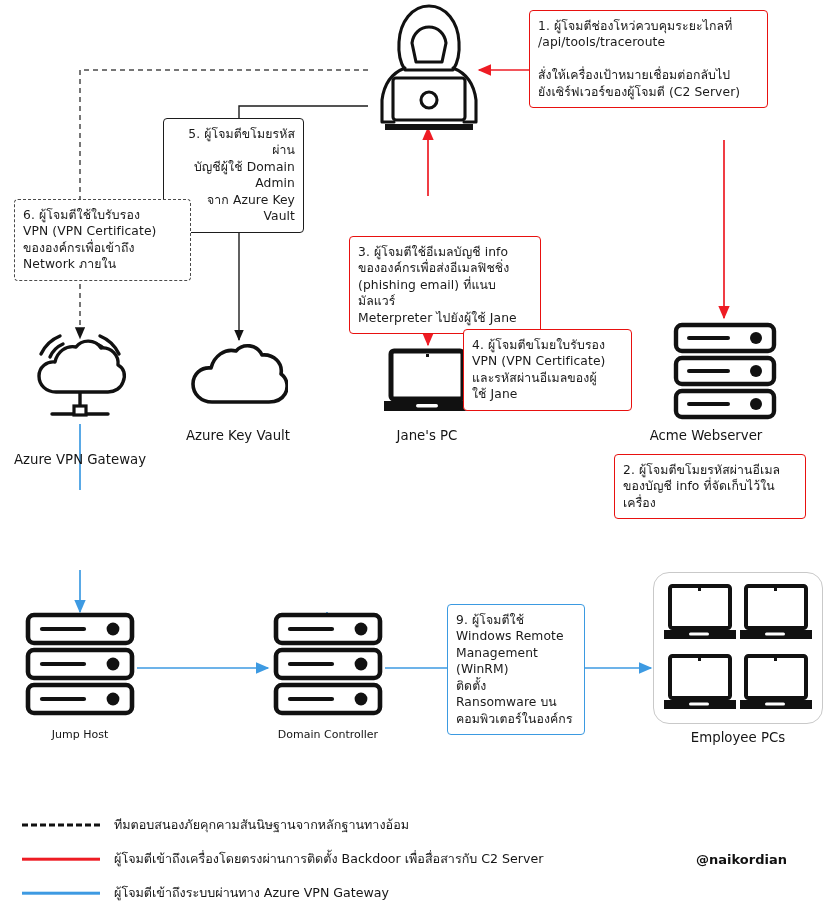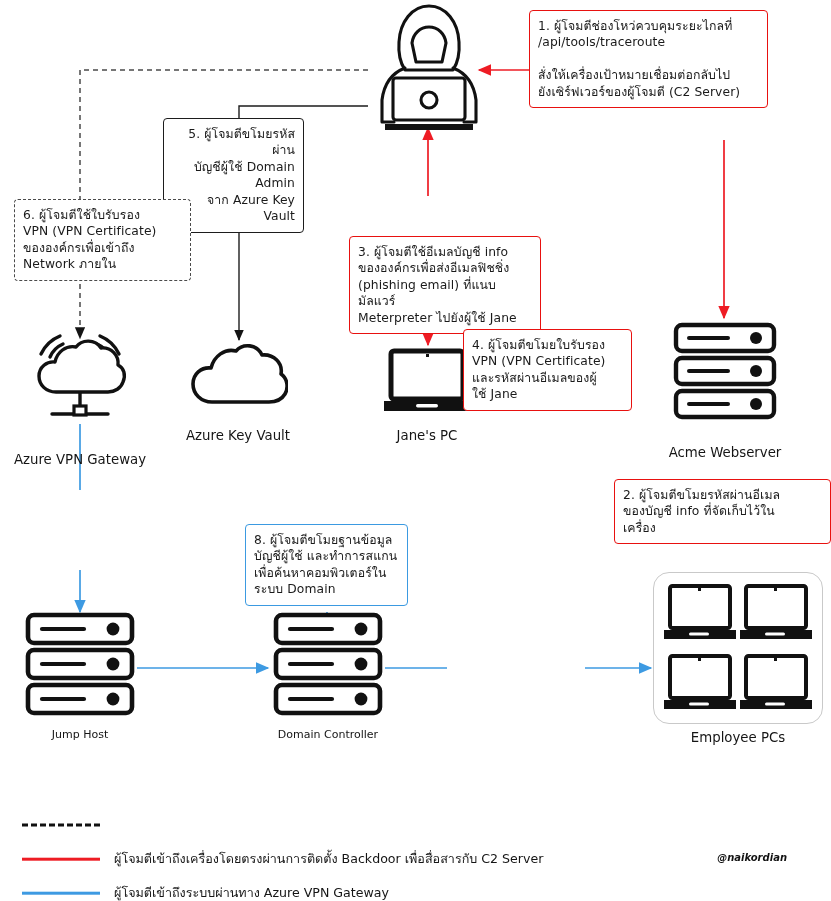--- a/index.html
+++ b/index.html
@@ -65,21 +65,21 @@
     height: 0; border-top: 3.4px dashed #111;
   }
   .legswatch.red  { background: #ee1c24; height: 2.6px; }
   .legswatch.blue { background: #3d9ae2; height: 2.6px; }
   .legtext {
     position: absolute; left: 114px; top: 50%; transform: translateY(-50%);
     font-size: 12.6px; color: #151515; white-space: nowrap;
   }
   .watermark {
     position: absolute; right: 44px; top: 852px;
-    font-size: 10px; font-weight: 700; color: #111; z-index: 8; font-style: italic;
+    font-size: 13px; font-weight: 700; color: #111; z-index: 8;
   }
 </style>
 </head>
 <body>
 
 <div id="canvas">
 
   <svg class="wires" viewBox="0 0 831 901">
     <defs>
       <marker id="arrRed" markerWidth="9" markerHeight="9" refX="7.2" refY="3.4" orient="auto">
@@ -252,32 +252,32 @@
         <rect x="112" y="78" width="3" height="3" fill="#111"></rect>
         <path d="M78,120 L150,120 L150,129 L78,129 Z" fill="#111"></path>
         <rect x="103" y="122.6" width="20" height="3" rx="1.5" fill="#fff"></rect>
       </g>
     </svg>
   </div>
 
   <div class="nodelabel" style="left:0px; top:452px; width:160px;">Azure VPN Gateway</div>
   <div class="nodelabel" style="left:158px; top:428px; width:160px;">Azure Key Vault</div>
   <div class="nodelabel" style="left:352px; top:428px; width:150px;">Jane's PC</div>
-  <div class="nodelabel" style="left:645px; top:428px; width:160px;margin-top:17px;">Acme Webserver</div>
+  <div class="nodelabel" style="left:626px; top:428px; width:160px;">Acme Webserver</div>
   <div class="nodelabel big" style="left:0px; top:728px; width:160px;">Jump Host</div>
   <div class="nodelabel big" style="left:248px; top:728px; width:160px;">Domain Controller</div>
   <div class="nodelabel" style="left:658px; top:730px; width:160px;">Employee PCs</div>
 
   <div class="callout red" style="left:529px; top:10px; width:239px;">1. ผู้โจมตีช่องโหว่ควบคุมระยะไกลที่
 /api/tools/traceroute
 
 สั่งให้เครื่องเป้าหมายเชื่อมต่อกลับไป
 ยังเซิร์ฟเวอร์ของผู้โจมตี (C2 Server)</div>
 
-  <div class="callout red" style="left:614px; top:454px; width:217px;margin-top:25px;">2. ผู้โจมตีขโมยรหัสผ่านอีเมล
+  <div class="callout red" style="left:614px; top:454px; width:192px;">2. ผู้โจมตีขโมยรหัสผ่านอีเมล
 ของบัญชี info ที่จัดเก็บไว้ใน
 เครื่อง</div>
 
   <div class="callout red" style="left:349px; top:196px; width:192px;margin-top:40px;">3. ผู้โจมตีใช้อีเมลบัญชี info
 ของ­องค์กรเพื่อส่งอีเมลฟิชชิ่ง
 (phishing email) ที่แนบมัลแวร์
 Meterpreter ไปยังผู้ใช้ Jane</div>
 
   <div class="callout red" style="left:463px; top:329px; width:169px;">4.  ผู้โจมตีขโมยใบรับรอง
 VPN (VPN Certificate)
@@ -287,29 +287,32 @@
   <div class="callout black" style="left:163px; top:118px; width:141px;text-align:right;">5. ผู้โจมตีขโมยรหัสผ่าน
 บัญชีผู้ใช้ Domain Admin
 จาก Azure Key Vault</div>
 
   <div class="callout dashed" style="left:14px; top:199px; width:177px;">6. ผู้โจมตีใช้ใบรับรอง
 VPN (VPN Certificate)
 ขององค์กรเพื่อเข้าถึง
 Network ภายใน</div>
 
 
-  <div class="callout blue" style="left:245px; top:524px; width:163px;">8. ผู้โจมตีขโมยฐานข้อมูล
-บัญชีผู้ใช้ และทำการสแกน
-เพื่อค้นหาคอมพิวเตอร์ใน
-ระบบ Domain</div>
-
+
+  <div class="callout blue" style="left:447px; top:604px; width:138px;">9. ผู้โจมตีใช้
+Windows Remote
+Management (WinRM)
+ติดตั้ง
+Ransomware บน
+คอมพิวเตอร์ในองค์กร</div>
 
   <div class="legend">
     <div class="legrow">
       <span class="legswatch dashed"></span>
+      <span class="legtext">ทีมตอบสนองภัยคุกคามสันนิษฐานจากหลักฐานทางอ้อม</span>
     </div>
     <div class="legrow">
       <span class="legswatch red"></span>
       <span class="legtext">ผู้โจมตีเข้าถึงเครื่องโดยตรงผ่านการติดตั้ง Backdoor เพื่อสื่อสารกับ C2 Server</span>
     </div>
     <div class="legrow">
       <span class="legswatch blue"></span>
       <span class="legtext">ผู้โจมตีเข้าถึงระบบผ่านทาง Azure VPN Gateway</span>
     </div>
   </div>

